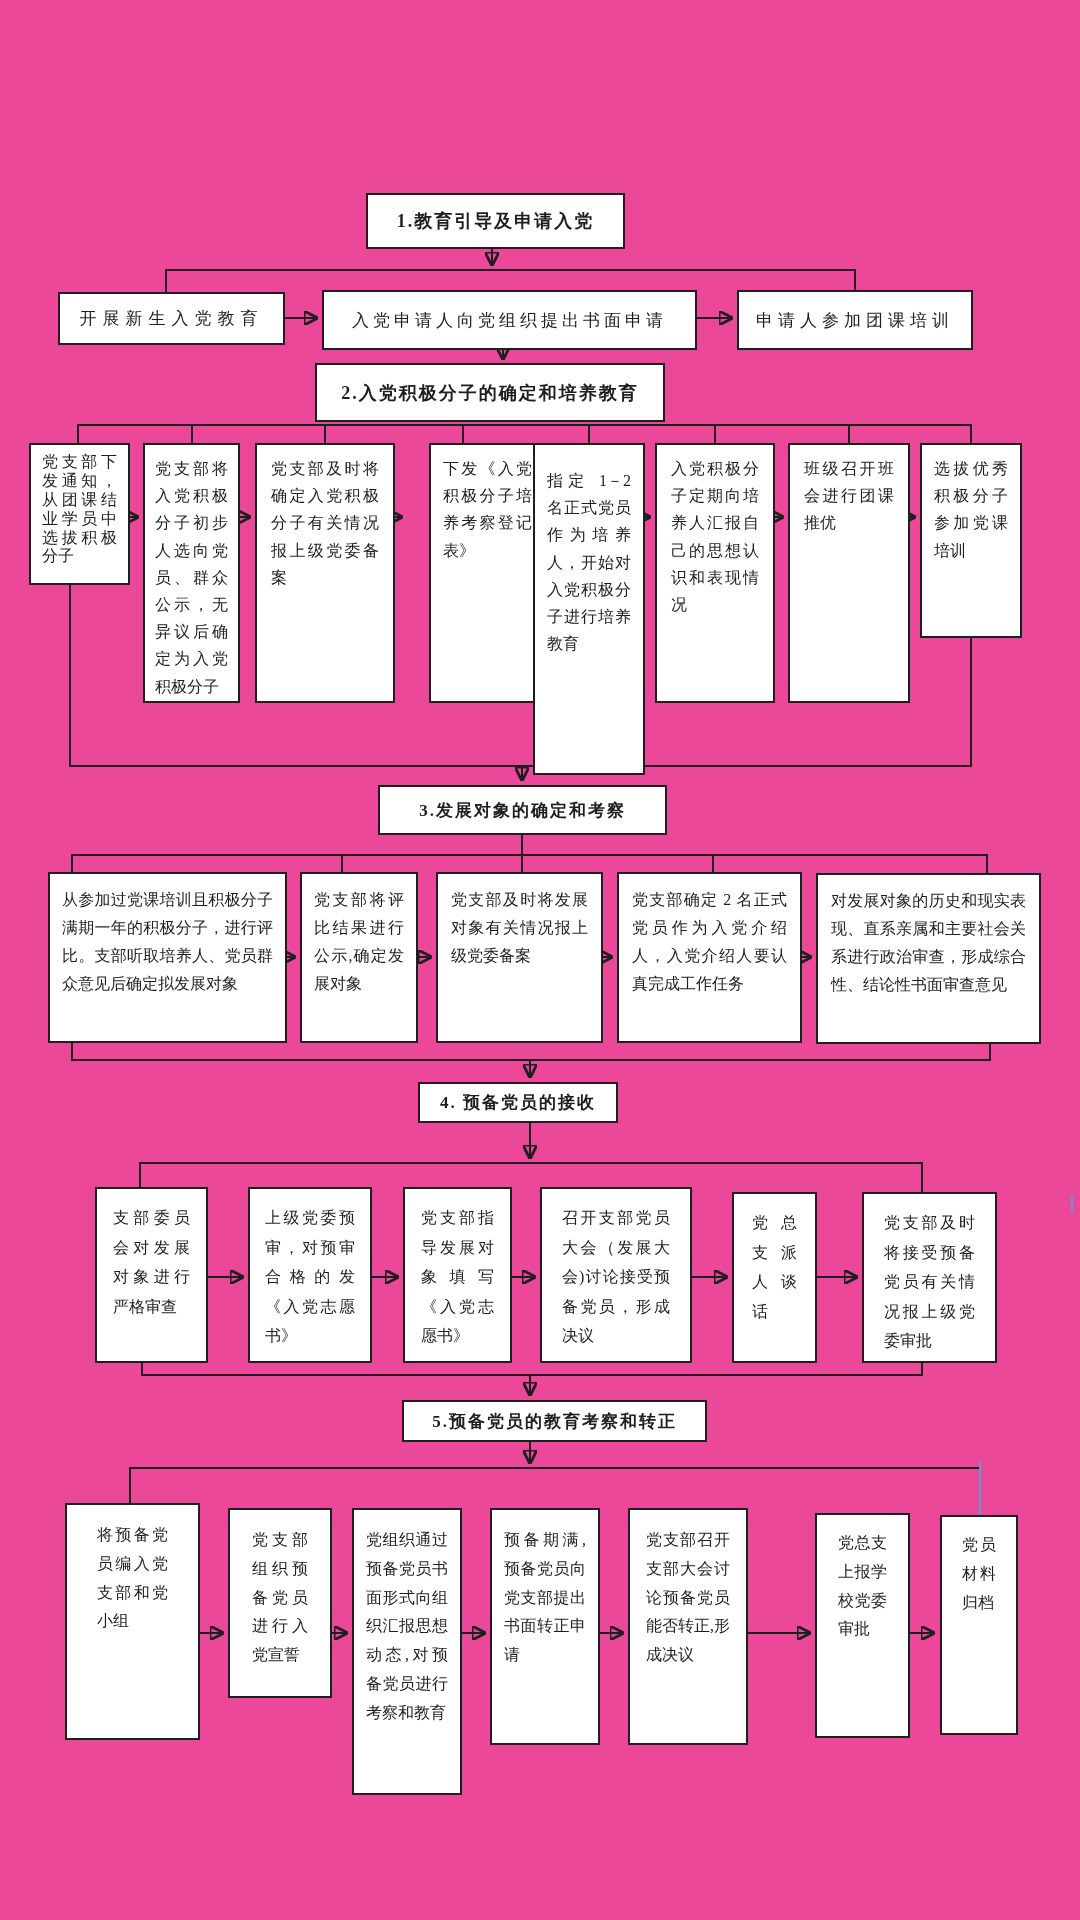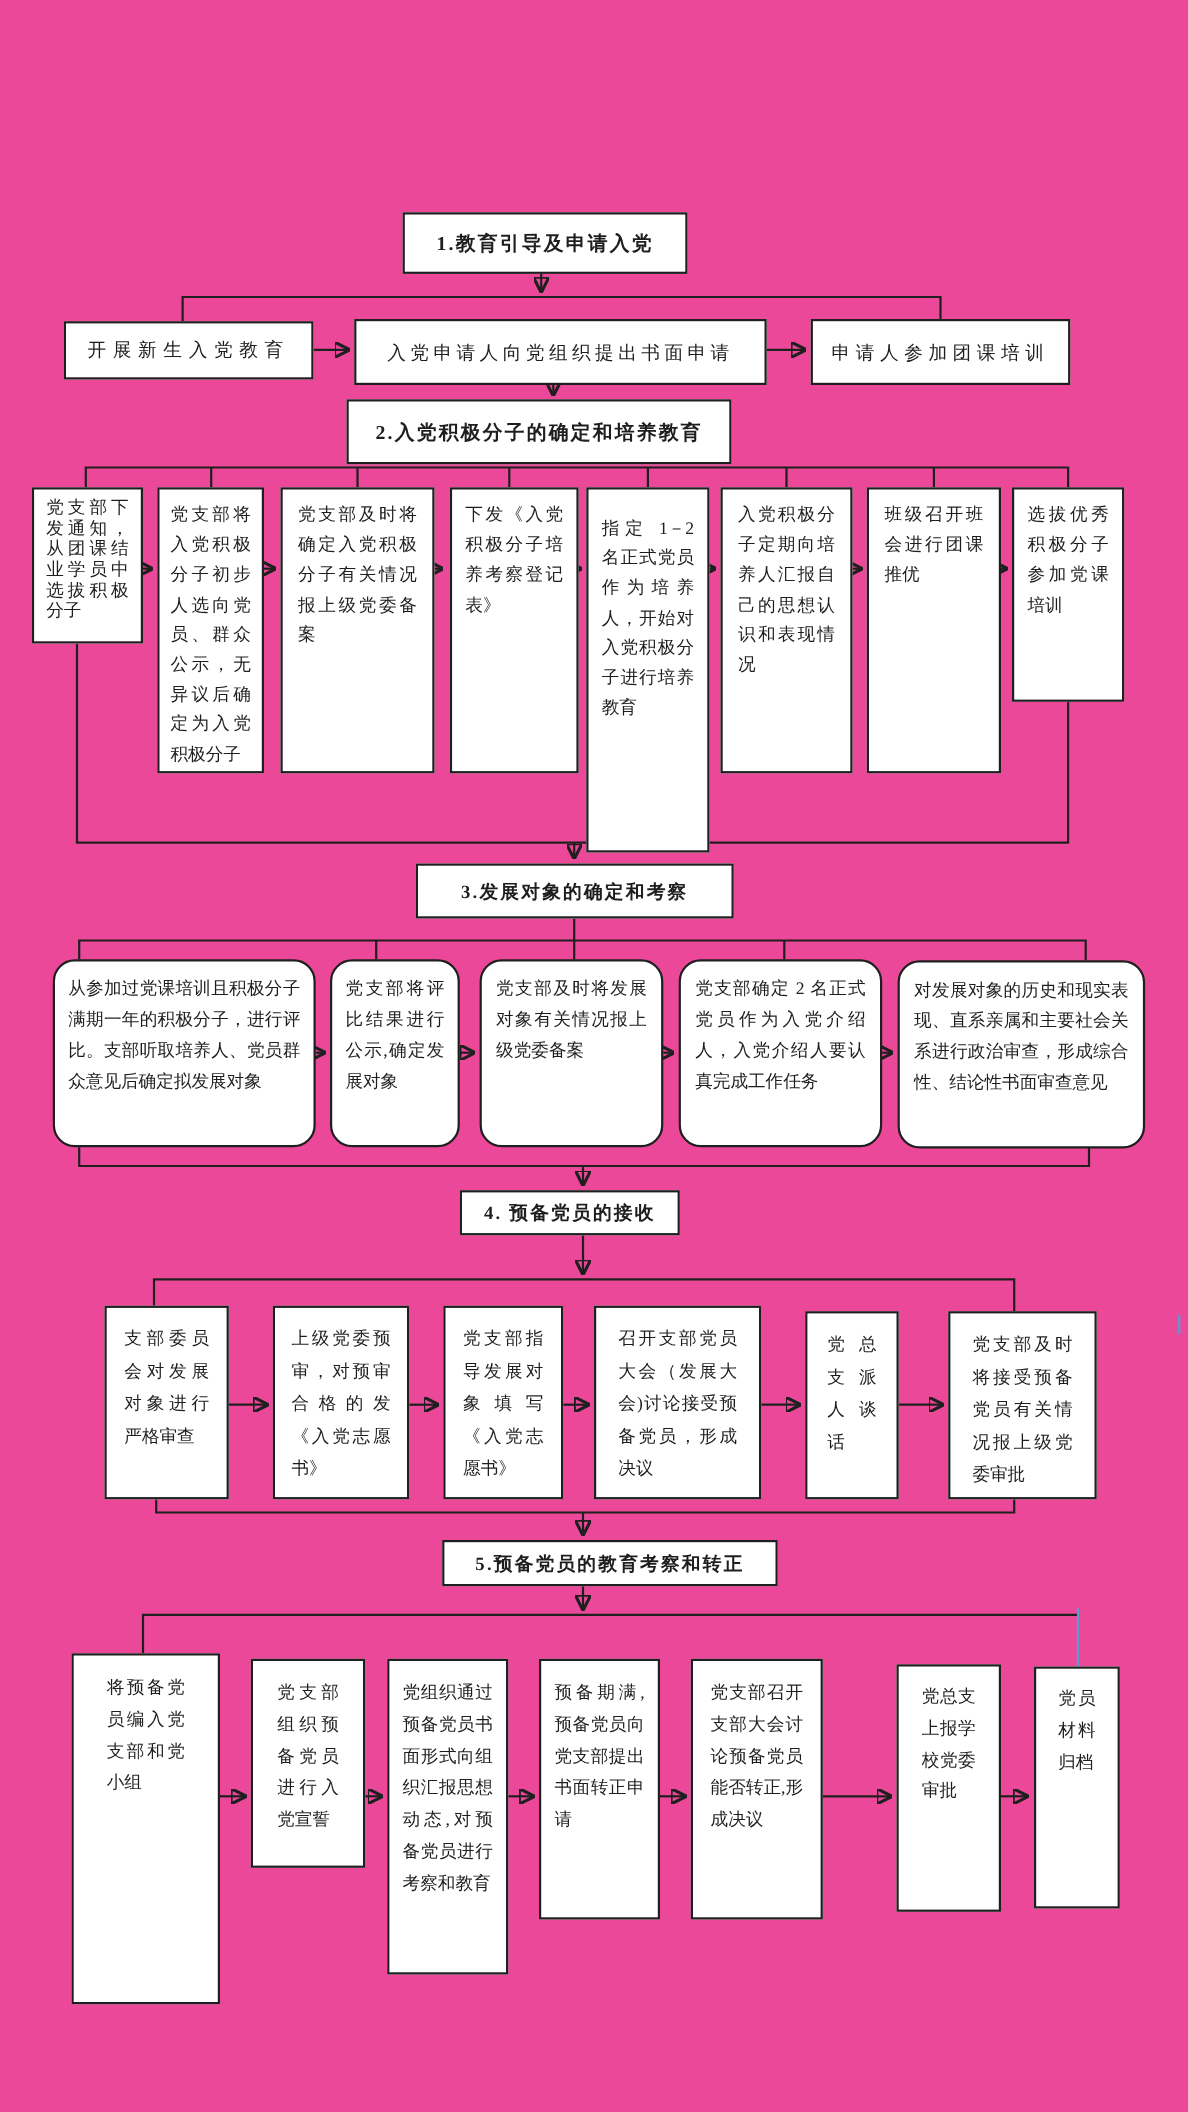--- a/index.html
+++ b/index.html
@@ -17,21 +17,21 @@
     font-weight:bold;font-size:18px;letter-spacing:2px;white-space:nowrap;
     box-sizing:border-box;z-index:2;
   }
   .fbox{
     position:absolute;border:2px solid #1f1f1f;background:#ffffff;
     box-sizing:border-box;font-size:16px;z-index:2;
   }
   .cbox{display:flex;align-items:center;justify-content:center;white-space:nowrap;font-size:17px;}
   .jtext{text-align:justify;text-justify:inter-ideograph;line-height:1.7;}
   .lh-tight{line-height:1.18;}
-  .lh-175{line-height:1.75;border-radius:20px;}
+  .lh-175{line-height:1.75;}
   .lh-185{line-height:1.85;}
   .lh-18{line-height:1.8;}
 </style>
 </head>
 <body>
 
 <div class="canvas">
 
   <svg class="connectors" viewBox="0 0 1080 1920">
     <defs>
@@ -112,40 +112,40 @@
   <div class="fbox cbox" style="left:322px;top:290px;width:375px;height:60px;letter-spacing:4px;">
       <span>入党申请人向党组织提出书面申请</span>
     </div>
   <div class="fbox cbox" style="left:737px;top:290px;width:236px;height:60px;letter-spacing:5px;">
       <span>申请人参加团课培训</span>
     </div>
 
   <div class="fbox jtext lh-tight" style="left:29px;top:443px;width:101px;height:142px;padding:8px 11px 0;"><span>党支部下发通知，从团课结业学员中选拔积极分子</span></div>
   <div class="fbox jtext" style="left:143px;top:443px;width:97px;height:260px;padding:10px 10px 0;"><span>党支部将入党积极分子初步人选向党员、群众公示，无异议后确定为入党积极分子</span></div>
   <div class="fbox jtext" style="left:255px;top:443px;width:140px;height:260px;padding:10px 14px 16px;"><span>党支部及时将确定入党积极分子有关情况报上级党委备案</span></div>
-  <div class="fbox jtext" style="left:409px;top:443px;width:117px;height:260px;padding:10px 12px 0;"><span>下发《入党积极分子培养考察登记表》</span></div>
+  <div class="fbox jtext" style="left:429px;top:443px;width:117px;height:260px;padding:10px 12px 0;"><span>下发《入党积极分子培养考察登记表》</span></div>
   <div class="fbox jtext" style="left:533px;top:443px;width:112px;height:332px;padding:22px 12px 0;"><span>指定 1－2 名正式党员作为培养人，开始对入党积极分子进行培养教育</span></div>
   <div class="fbox jtext" style="left:655px;top:443px;width:120px;height:260px;padding:10px 14px 0;"><span>入党积极分子定期向培养人汇报自己的思想认识和表现情况</span></div>
   <div class="fbox jtext" style="left:788px;top:443px;width:122px;height:260px;padding:10px 14px 0;"><span>班级召开班会进行团课推优</span></div>
   <div class="fbox jtext" style="left:920px;top:443px;width:102px;height:195px;padding:10px 12px 0;"><span>选拔优秀积极分子参加党课培训</span></div>
 
   <div class="fbox jtext lh-175" style="left:48px;top:872px;width:239px;height:171px;padding:12px 12px 0;"><span>从参加过党课培训且积极分子满期一年的积极分子，进行评比。支部听取培养人、党员群众意见后确定拟发展对象</span></div>
   <div class="fbox jtext lh-175" style="left:300px;top:872px;width:118px;height:171px;padding:12px 12px 0;"><span>党支部将评比结果进行公示,确定发展对象</span></div>
   <div class="fbox jtext lh-175" style="left:436px;top:872px;width:167px;height:171px;padding:12px 13px 0;"><span>党支部及时将发展对象有关情况报上级党委备案</span></div>
   <div class="fbox jtext lh-175" style="left:617px;top:872px;width:185px;height:171px;padding:12px 13px 0;"><span>党支部确定 2 名正式党员作为入党介绍人，入党介绍人要认真完成工作任务</span></div>
   <div class="fbox jtext lh-175" style="left:816px;top:873px;width:225px;height:171px;padding:12px 13px 0;"><span>对发展对象的历史和现实表现、直系亲属和主要社会关系进行政治审查，形成综合性、结论性书面审查意见</span></div>
 
   <div class="fbox jtext lh-185" style="left:95px;top:1187px;width:113px;height:176px;padding:14px 16px 0;"><span>支部委员会对发展对象进行严格审查</span></div>
   <div class="fbox jtext lh-185" style="left:248px;top:1187px;width:124px;height:176px;padding:14px 15px 0;"><span>上级党委预审，对预审合格的发《入党志愿书》</span></div>
   <div class="fbox jtext lh-185" style="left:403px;top:1187px;width:109px;height:176px;padding:14px 16px 0;"><span>党支部指导发展对象填写《入党志愿书》</span></div>
   <div class="fbox jtext lh-185" style="left:540px;top:1187px;width:152px;height:176px;padding:14px 20px 0;"><span>召开支部党员大会（发展大会)讨论接受预备党员，形成决议</span></div>
   <div class="fbox jtext lh-185" style="left:732px;top:1192px;width:85px;height:171px;padding:14px 18px 0;"><span>党总支派人谈话</span></div>
   <div class="fbox jtext lh-185" style="left:862px;top:1192px;width:135px;height:171px;padding:14px 20px 0;"><span>党支部及时将接受预备党员有关情况报上级党委审批</span></div>
 
-  <div class="fbox jtext lh-18" style="left:65px;top:1503px;width:135px;height:319px;padding:16px 30px 0;"><span>将预备党员编入党支部和党小组</span></div>
+  <div class="fbox jtext lh-18" style="left:65px;top:1503px;width:135px;height:237px;padding:16px 30px 0;"><span>将预备党员编入党支部和党小组</span></div>
   <div class="fbox jtext lh-18" style="left:228px;top:1508px;width:104px;height:190px;padding:16px 22px 0;"><span>党支部组织预备党员进行入党宣誓</span></div>
   <div class="fbox jtext lh-18" style="left:352px;top:1508px;width:110px;height:287px;padding:16px 12px 0;"><span>党组织通过预备党员书面形式向组织汇报思想动态,对预备党员进行考察和教育</span></div>
   <div class="fbox jtext lh-18" style="left:490px;top:1508px;width:110px;height:237px;padding:16px 12px 0;"><span>预备期满,预备党员向党支部提出书面转正申请</span></div>
   <div class="fbox jtext lh-18" style="left:628px;top:1508px;width:120px;height:237px;padding:16px 16px 0;"><span>党支部召开支部大会讨论预备党员能否转正,形成决议</span></div>
   <div class="fbox jtext lh-18" style="left:815px;top:1513px;width:95px;height:225px;padding:14px 21px 0;"><span>党总支上报学校党委审批</span></div>
   <div class="fbox jtext lh-18" style="left:940px;top:1515px;width:78px;height:220px;padding:14px 20px 0;"><span>党员材料归档</span></div>
 
 </div>
 
 </body></html>

